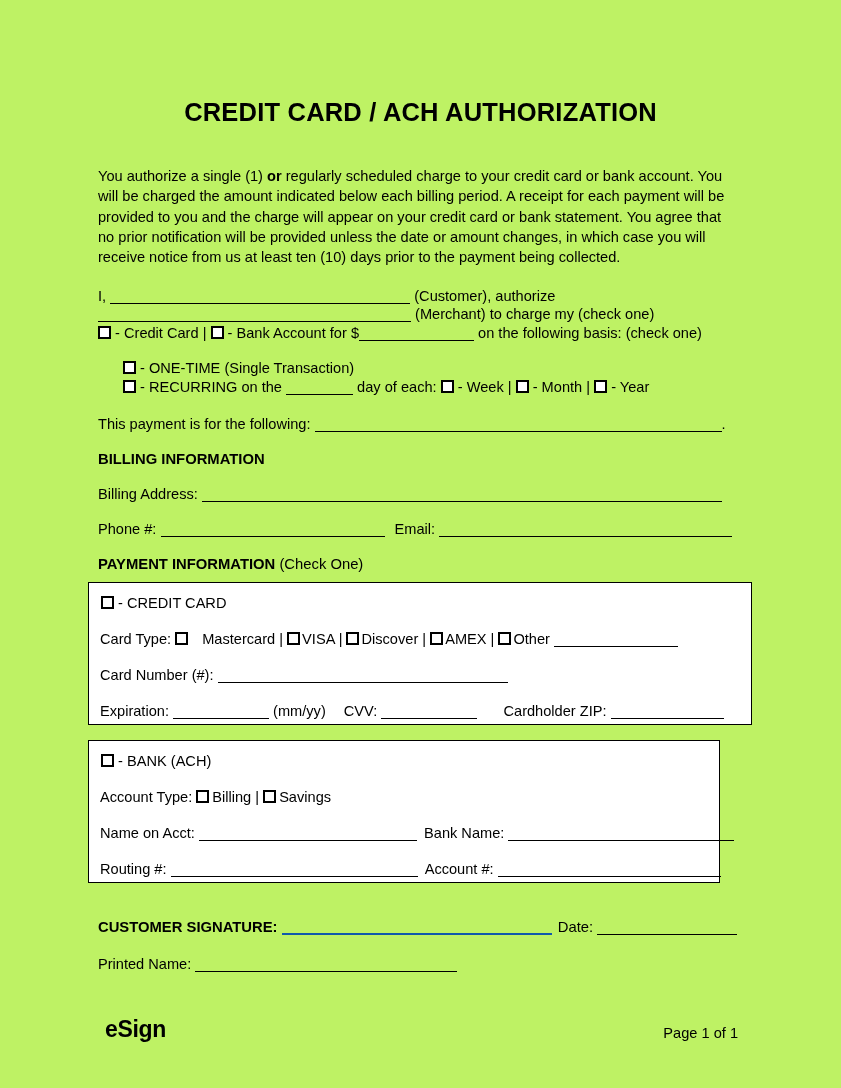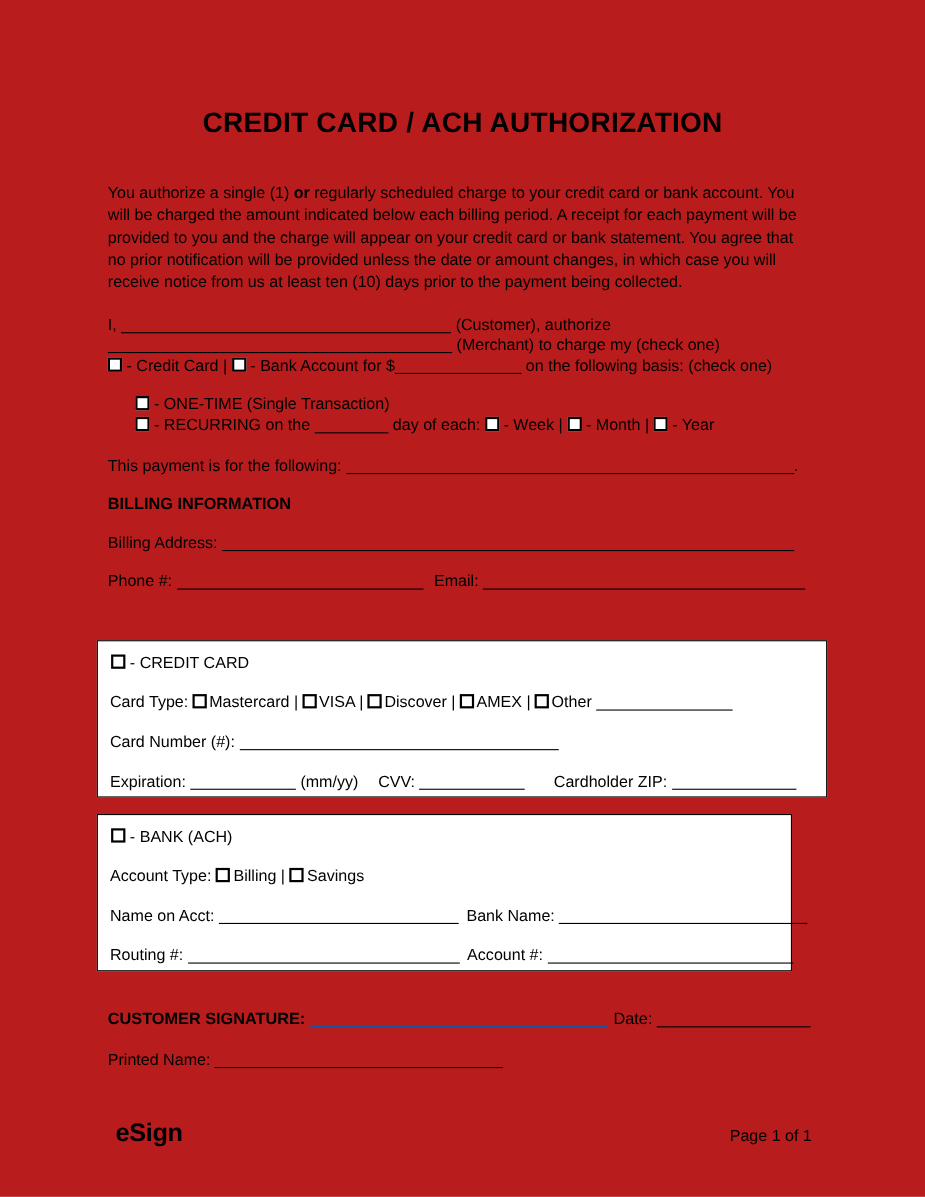--- a/index.html
+++ b/index.html
@@ -14,21 +14,21 @@
     font-family: "Liberation Sans", sans-serif;
     color: #000000;
     overflow: hidden;
   }
 
   .page {
     position: absolute;
     left: 0; top: 0;
     width: 841px;
     height: 1088px;
-    background: #b91c1c;
+    background: #bef264;
   }
 
   
   .doc-title {
     position: absolute;
     left: 0; top: 98px;
     width: 841px;
     text-align: center;
     font-size: 25.5px;
     font-weight: bold;
@@ -165,31 +165,32 @@
     <span class="rule" style="width:520px;"></span>
   </div>
 
   <div class="row" style="left:98px; top:520px;">
     <span>Phone #:</span>
     <span class="rule" style="width:224px;"></span>
     <span style="padding-left:6px;">Email:</span>
     <span class="rule" style="width:293px;"></span>
   </div>
 
+  <div class="row" style="left:98px; top:555px; font-size:14.8px;"><span class="bold">PAYMENT INFORMATION</span><span> (Check One)</span></div>
 
   <div class="panel" style="left:88px; top:582px; width:664px; height:143px;">
 
     <div class="row" style="left:12px; top:11px;">
       <span class="cb"></span>
       <span>- CREDIT CARD</span>
     </div>
 
     <div class="row" style="left:11px; top:47px;">
       <span>Card Type:</span>
-      <span class="cb"></span><span style="padding-left:2px;">Mastercard</span>
+      <span class="cb"></span><span style="padding-left:14px;">Mastercard</span>
       <span>|</span>
       <span class="cb"></span><span style="padding-left:2px;">VISA</span>
       <span>|</span>
       <span class="cb"></span><span style="padding-left:2px;">Discover</span>
       <span>|</span>
       <span class="cb"></span><span style="padding-left:2px;">AMEX</span>
       <span>|</span>
       <span class="cb"></span><span style="padding-left:2px;">Other</span>
       <span class="rule" style="width:124px;"></span>
     </div>

